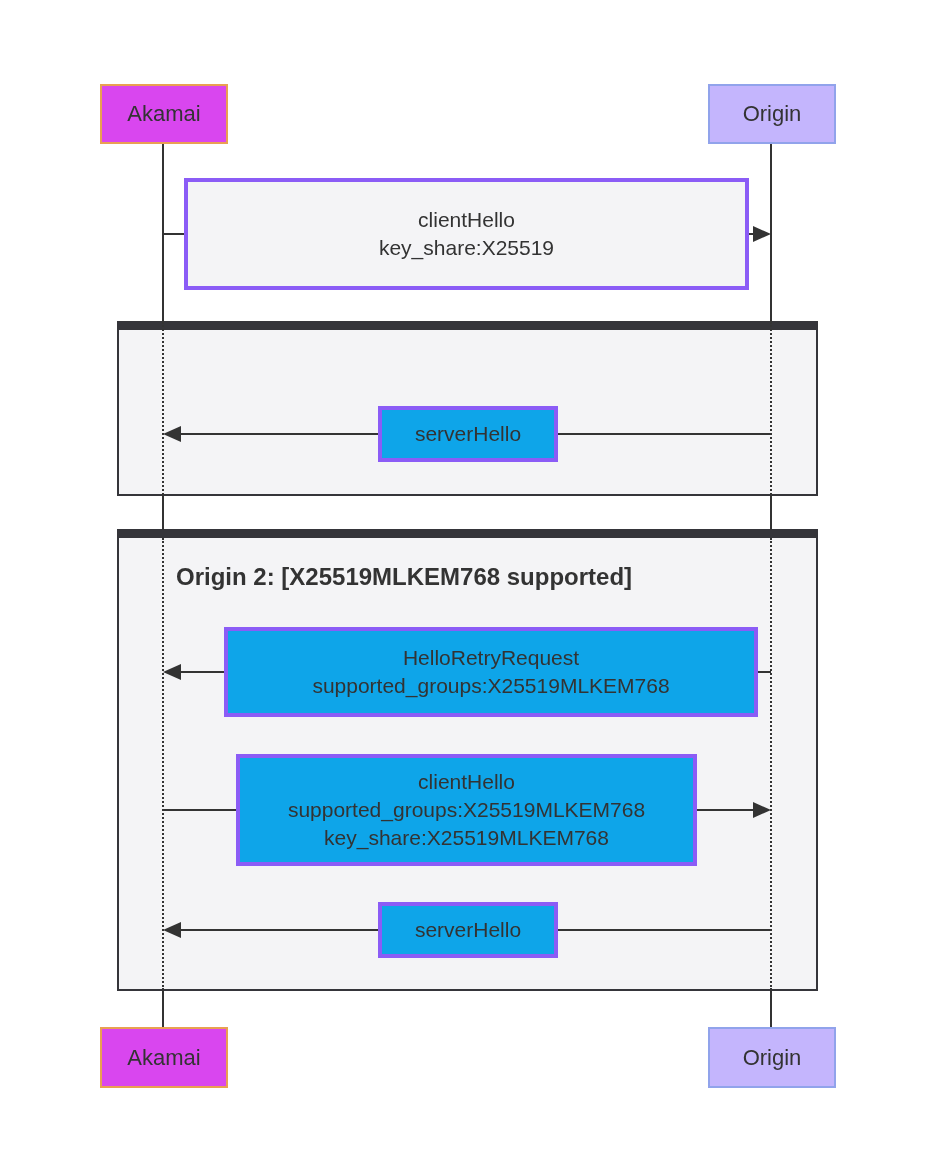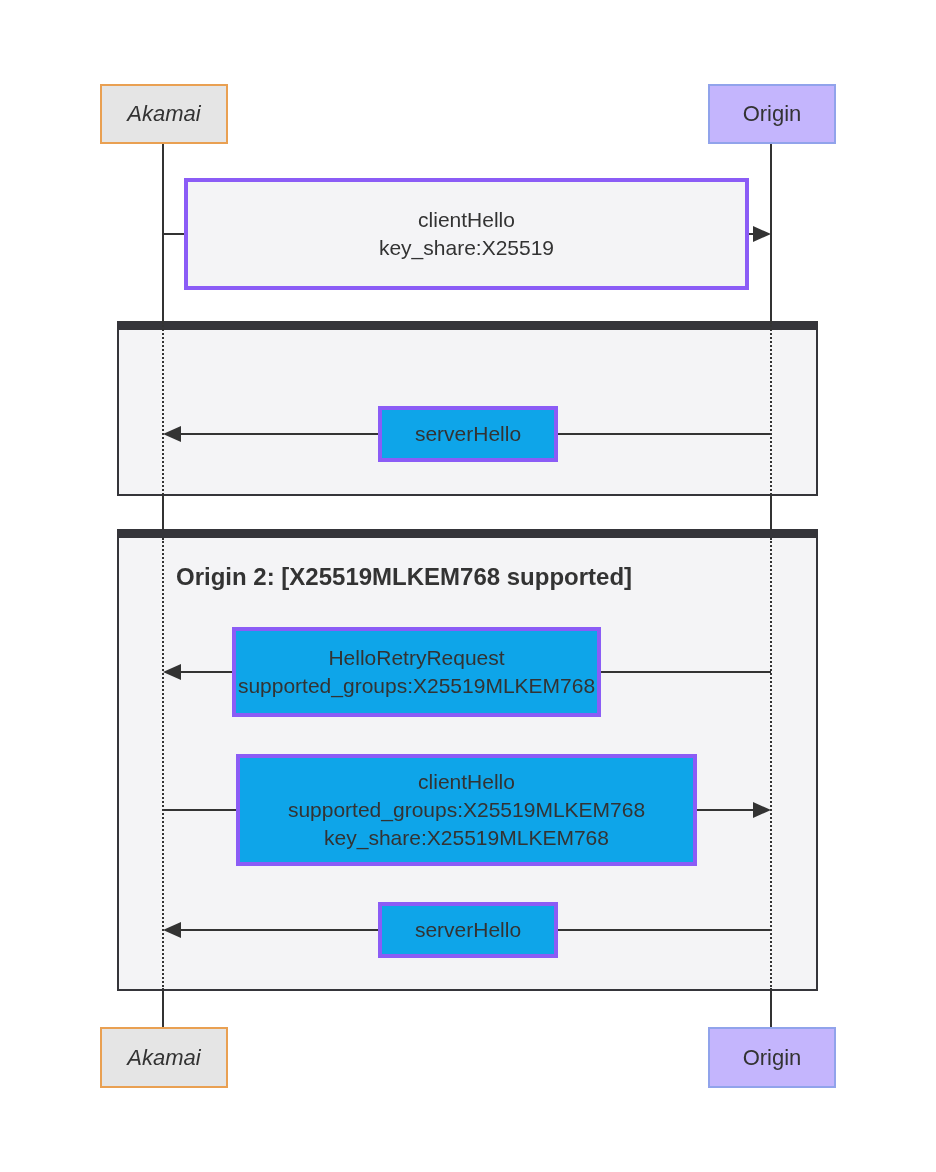--- a/index.html
+++ b/index.html
@@ -6,21 +6,21 @@
   .stage {
     position:relative; width:936px; height:1172px; background:#ffffff;
     font-family:"Liberation Sans", sans-serif; color:#333333; overflow:hidden;
   }
   
   .actor {
     position:absolute; width:128px; height:60px; box-sizing:border-box;
     display:flex; align-items:center; justify-content:center;
     font-size:22px; color:#333333; border:2px solid; z-index:6;
   }
-  .actor.akamai { border-color:#E9A052; background:#e5e5e5;font-style:italic; }
+  .actor.akamai { border-color:#E9A052; background:#d946ef; }
   .actor.origin { border-color:#91A3EB; background:#c4b5fd;align-items:center; }
   
   .life { position:absolute; width:0; z-index:2; }
   .life.solid  { border-left:2px solid #333333; }
   .life.dotted { border-left:2px dotted #333333; }
   
   .block {
     position:absolute; left:117px; width:701px; box-sizing:border-box;
     background:#F4F4F6; border:2px solid #35353A; z-index:1;
   }
@@ -90,21 +90,21 @@
 
   <div class="msg gray" style="left:184px; top:178px; width:565px; height:112px;">
     <span>clientHello</span>
     <span>key_share:X25519</span>
   </div>
 
   <div class="msg white" style="left:378px; top:406px; width:180px; height:56px;">
     <span>serverHello</span>
   </div>
 
-  <div class="msg white" style="left:232px; top:627px; width:369px; height:90px;">
+  <div class="msg white" style="left:224px; top:627px; width:534px; height:90px;">
     <span>HelloRetryRequest</span>
     <span>supported_groups:X25519MLKEM768</span>
   </div>
 
   <div class="msg white" style="left:236px; top:754px; width:461px; height:112px;">
     <span>clientHello</span>
     <span>supported_groups:X25519MLKEM768</span>
     <span>key_share:X25519MLKEM768</span>
   </div>
 

